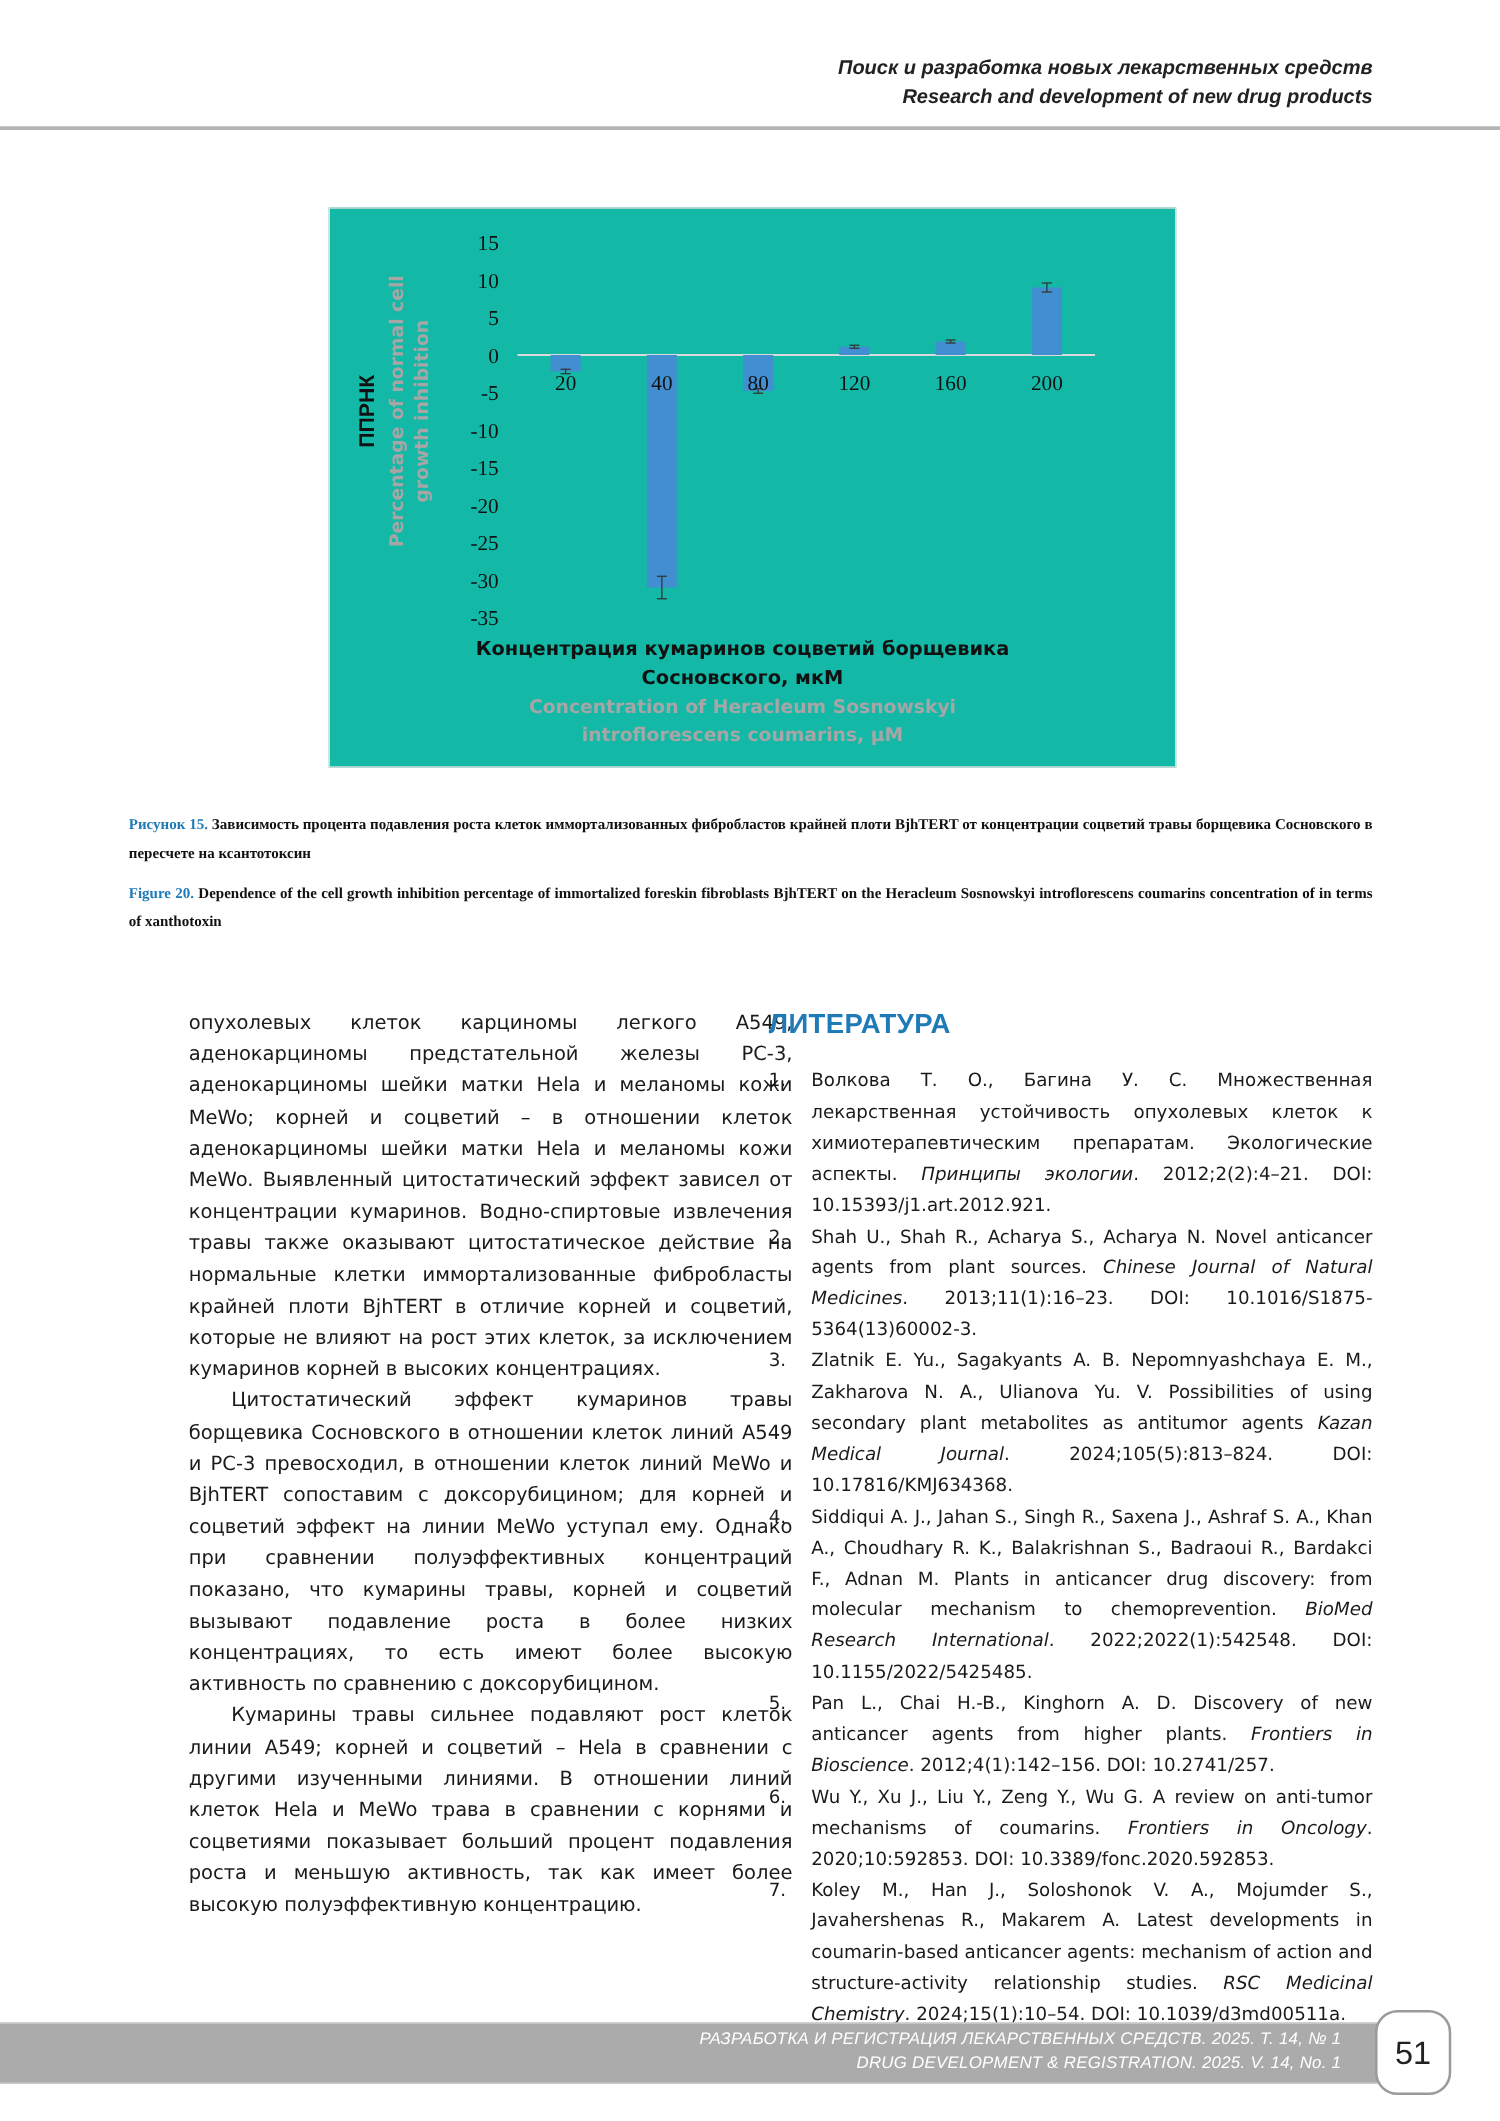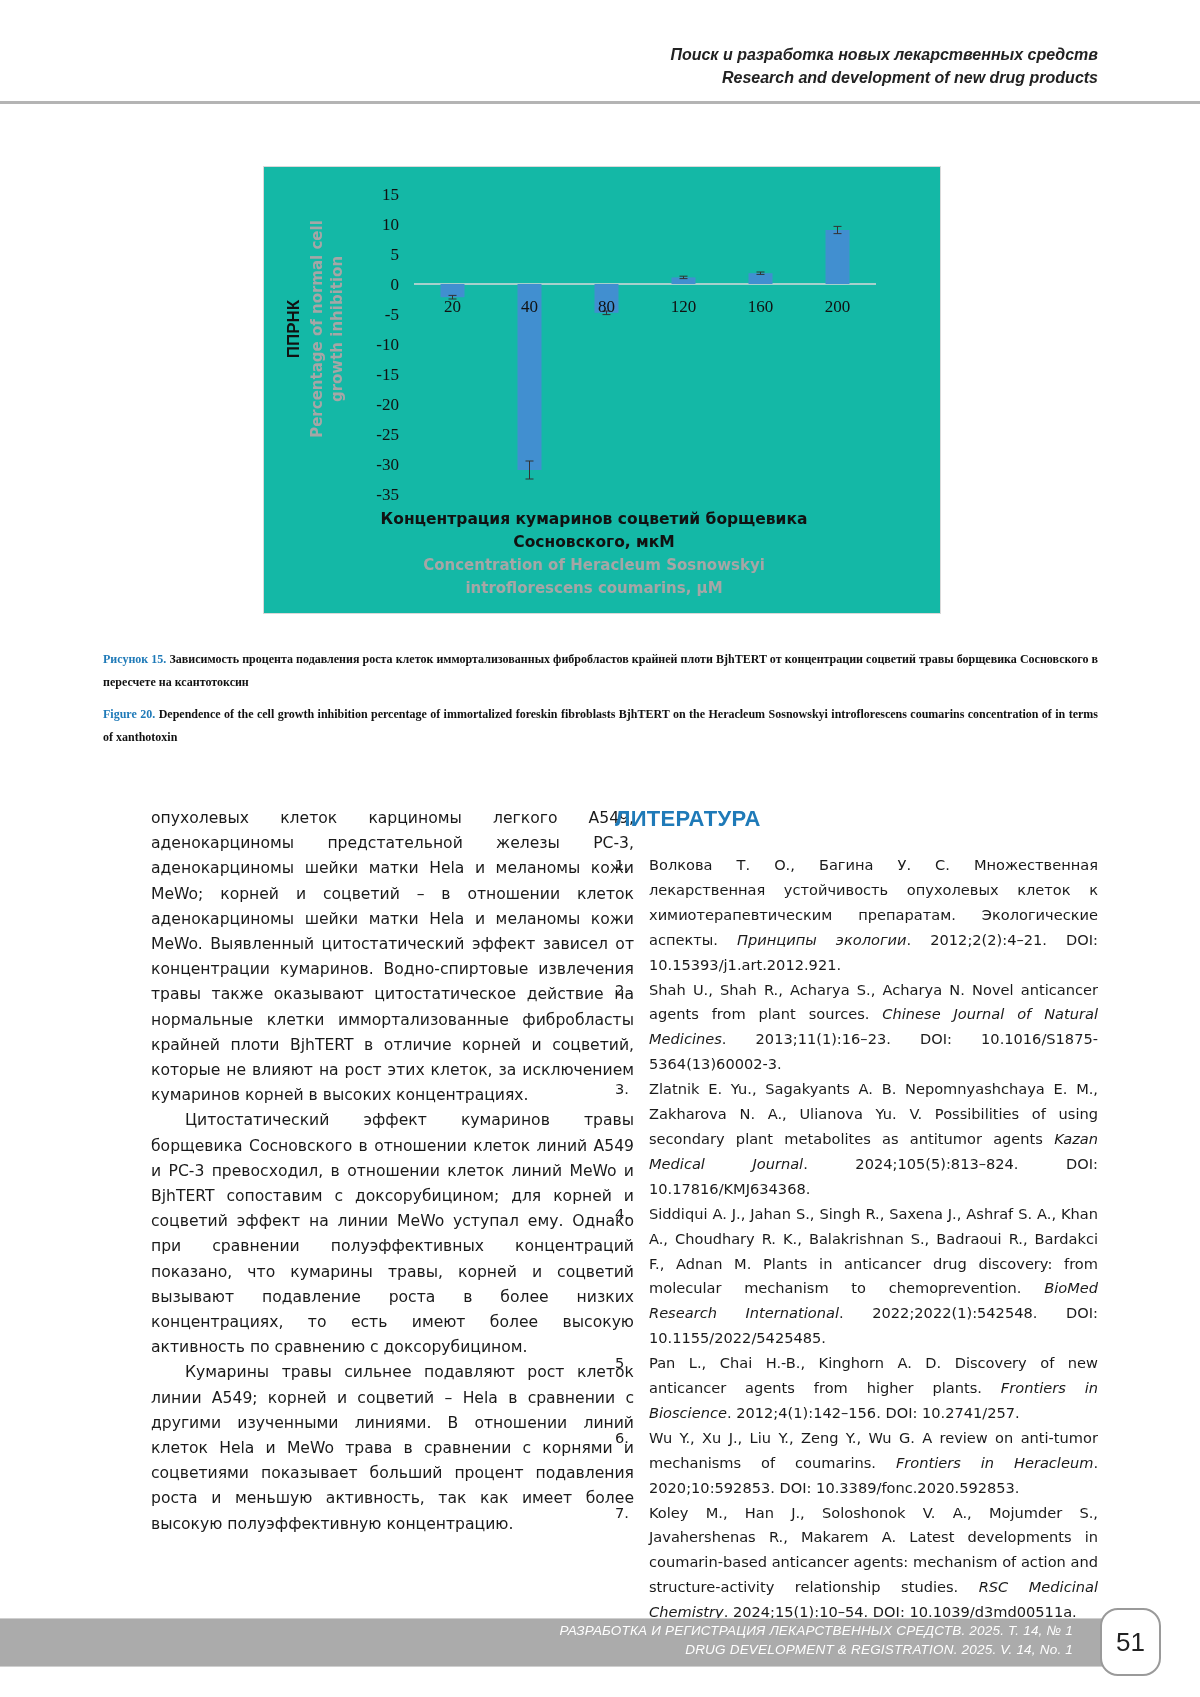--- a/index.html
+++ b/index.html
@@ -121,21 +121,21 @@
     <div class="ref">
       <span class="num">4.</span>
       <span class="txt">Siddiqui A. J., Jahan S., Singh R., Saxena J., Ashraf S. A., Khan A., Choudhary R. K., Balakrishnan S., Badraoui R., Bardakci F., Adnan M. Plants in anticancer drug discovery: from molecular mechanism to chemoprevention. <i>BioMed Research International</i>. 2022;2022(1):542548. DOI: 10.1155/2022/5425485.</span>
     </div>
     <div class="ref">
       <span class="num">5.</span>
       <span class="txt">Pan L., Chai H.-B., Kinghorn A. D. Discovery of new anticancer agents from higher plants. <i>Frontiers in Bioscience</i>. 2012;4(1):142–156. DOI: 10.2741/257.</span>
     </div>
     <div class="ref">
       <span class="num">6.</span>
-      <span class="txt">Wu Y., Xu J., Liu Y., Zeng Y., Wu G. A review on anti-tumor mechanisms of coumarins. <i>Frontiers in Heracleum</i>. 2020;10:592853. DOI: 10.3389/fonc.2020.592853.</span>
+      <span class="txt">Wu Y., Xu J., Liu Y., Zeng Y., Wu G. A review on anti-tumor mechanisms of coumarins. <i>Frontiers in Oncology</i>. 2020;10:592853. DOI: 10.3389/fonc.2020.592853.</span>
     </div>
     <div class="ref">
       <span class="num">7.</span>
       <span class="txt">Koley M., Han J., Soloshonok V. A., Mojumder S., Javahershenas R., Makarem A. Latest developments in coumarin-based anticancer agents: mechanism of action and structure-activity relationship studies. <i>RSC Medicinal Chemistry</i>. 2024;15(1):10–54. DOI: 10.1039/d3md00511a.</span>
     </div>
   </div>
 
 <div class="footer-bar"></div>
 <div class="footer-text">
   <div>РАЗРАБОТКА И РЕГИСТРАЦИЯ ЛЕКАРСТВЕННЫХ СРЕДСТВ. 2025. Т. 14, № 1</div>

